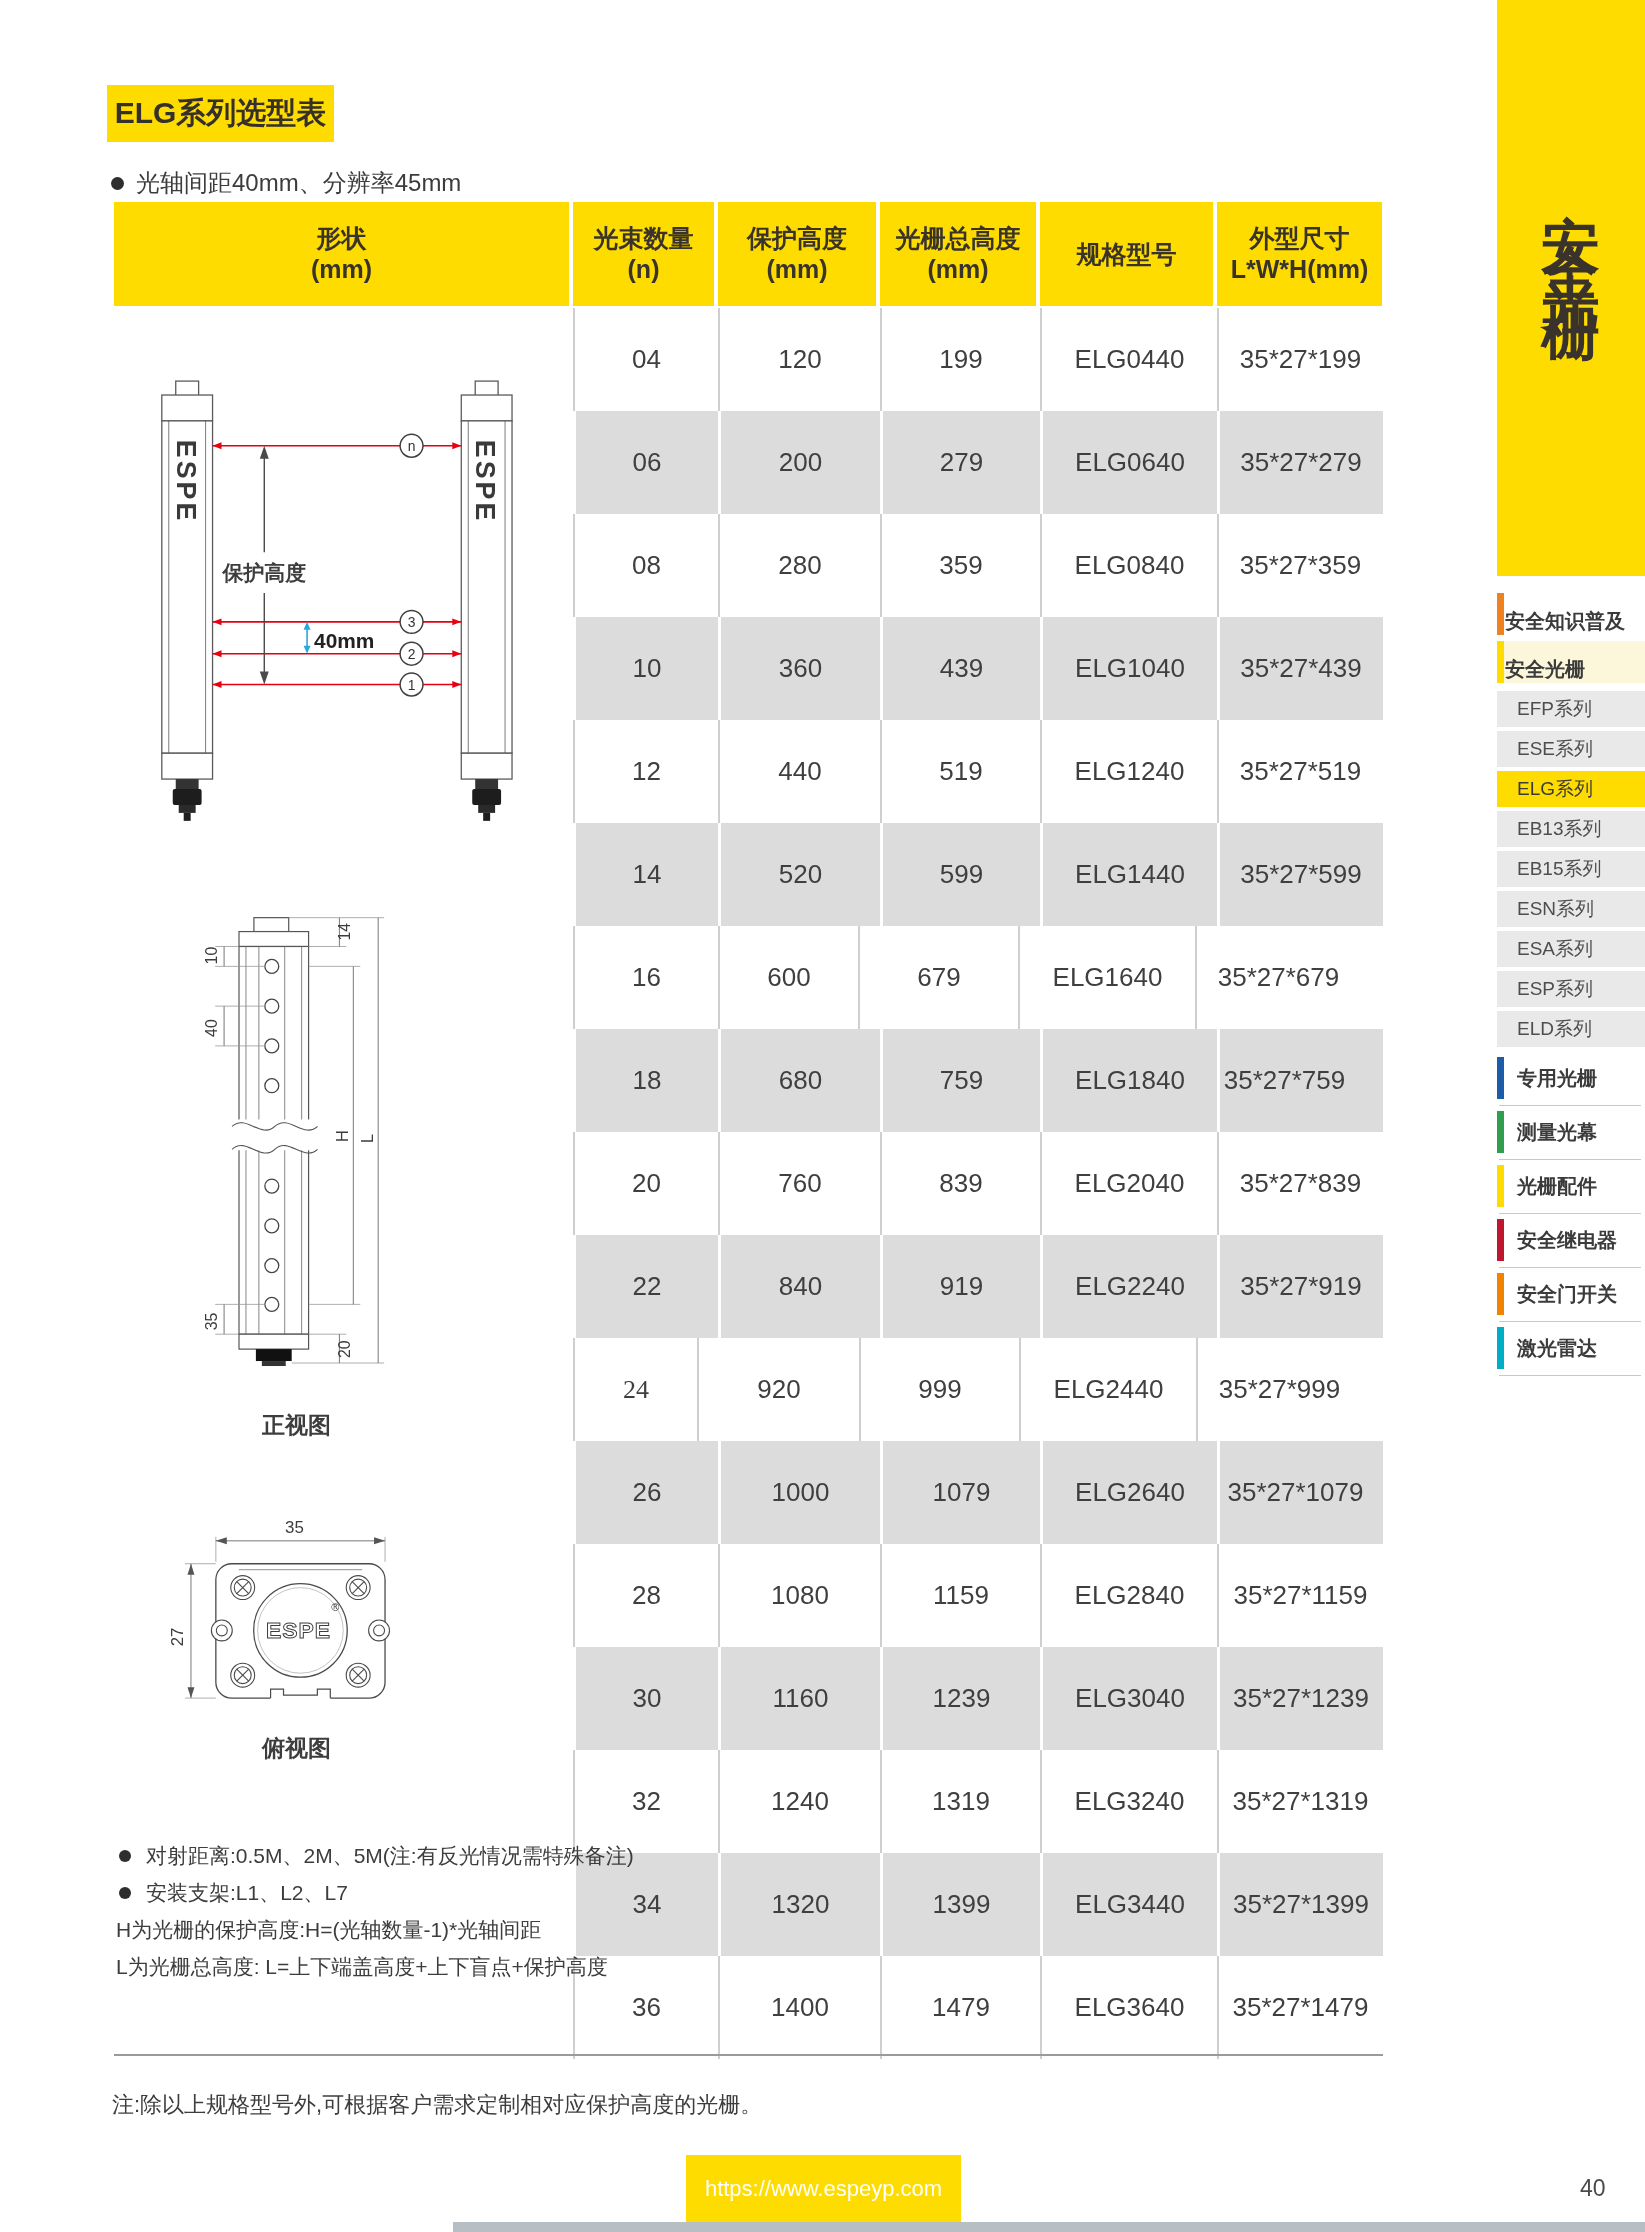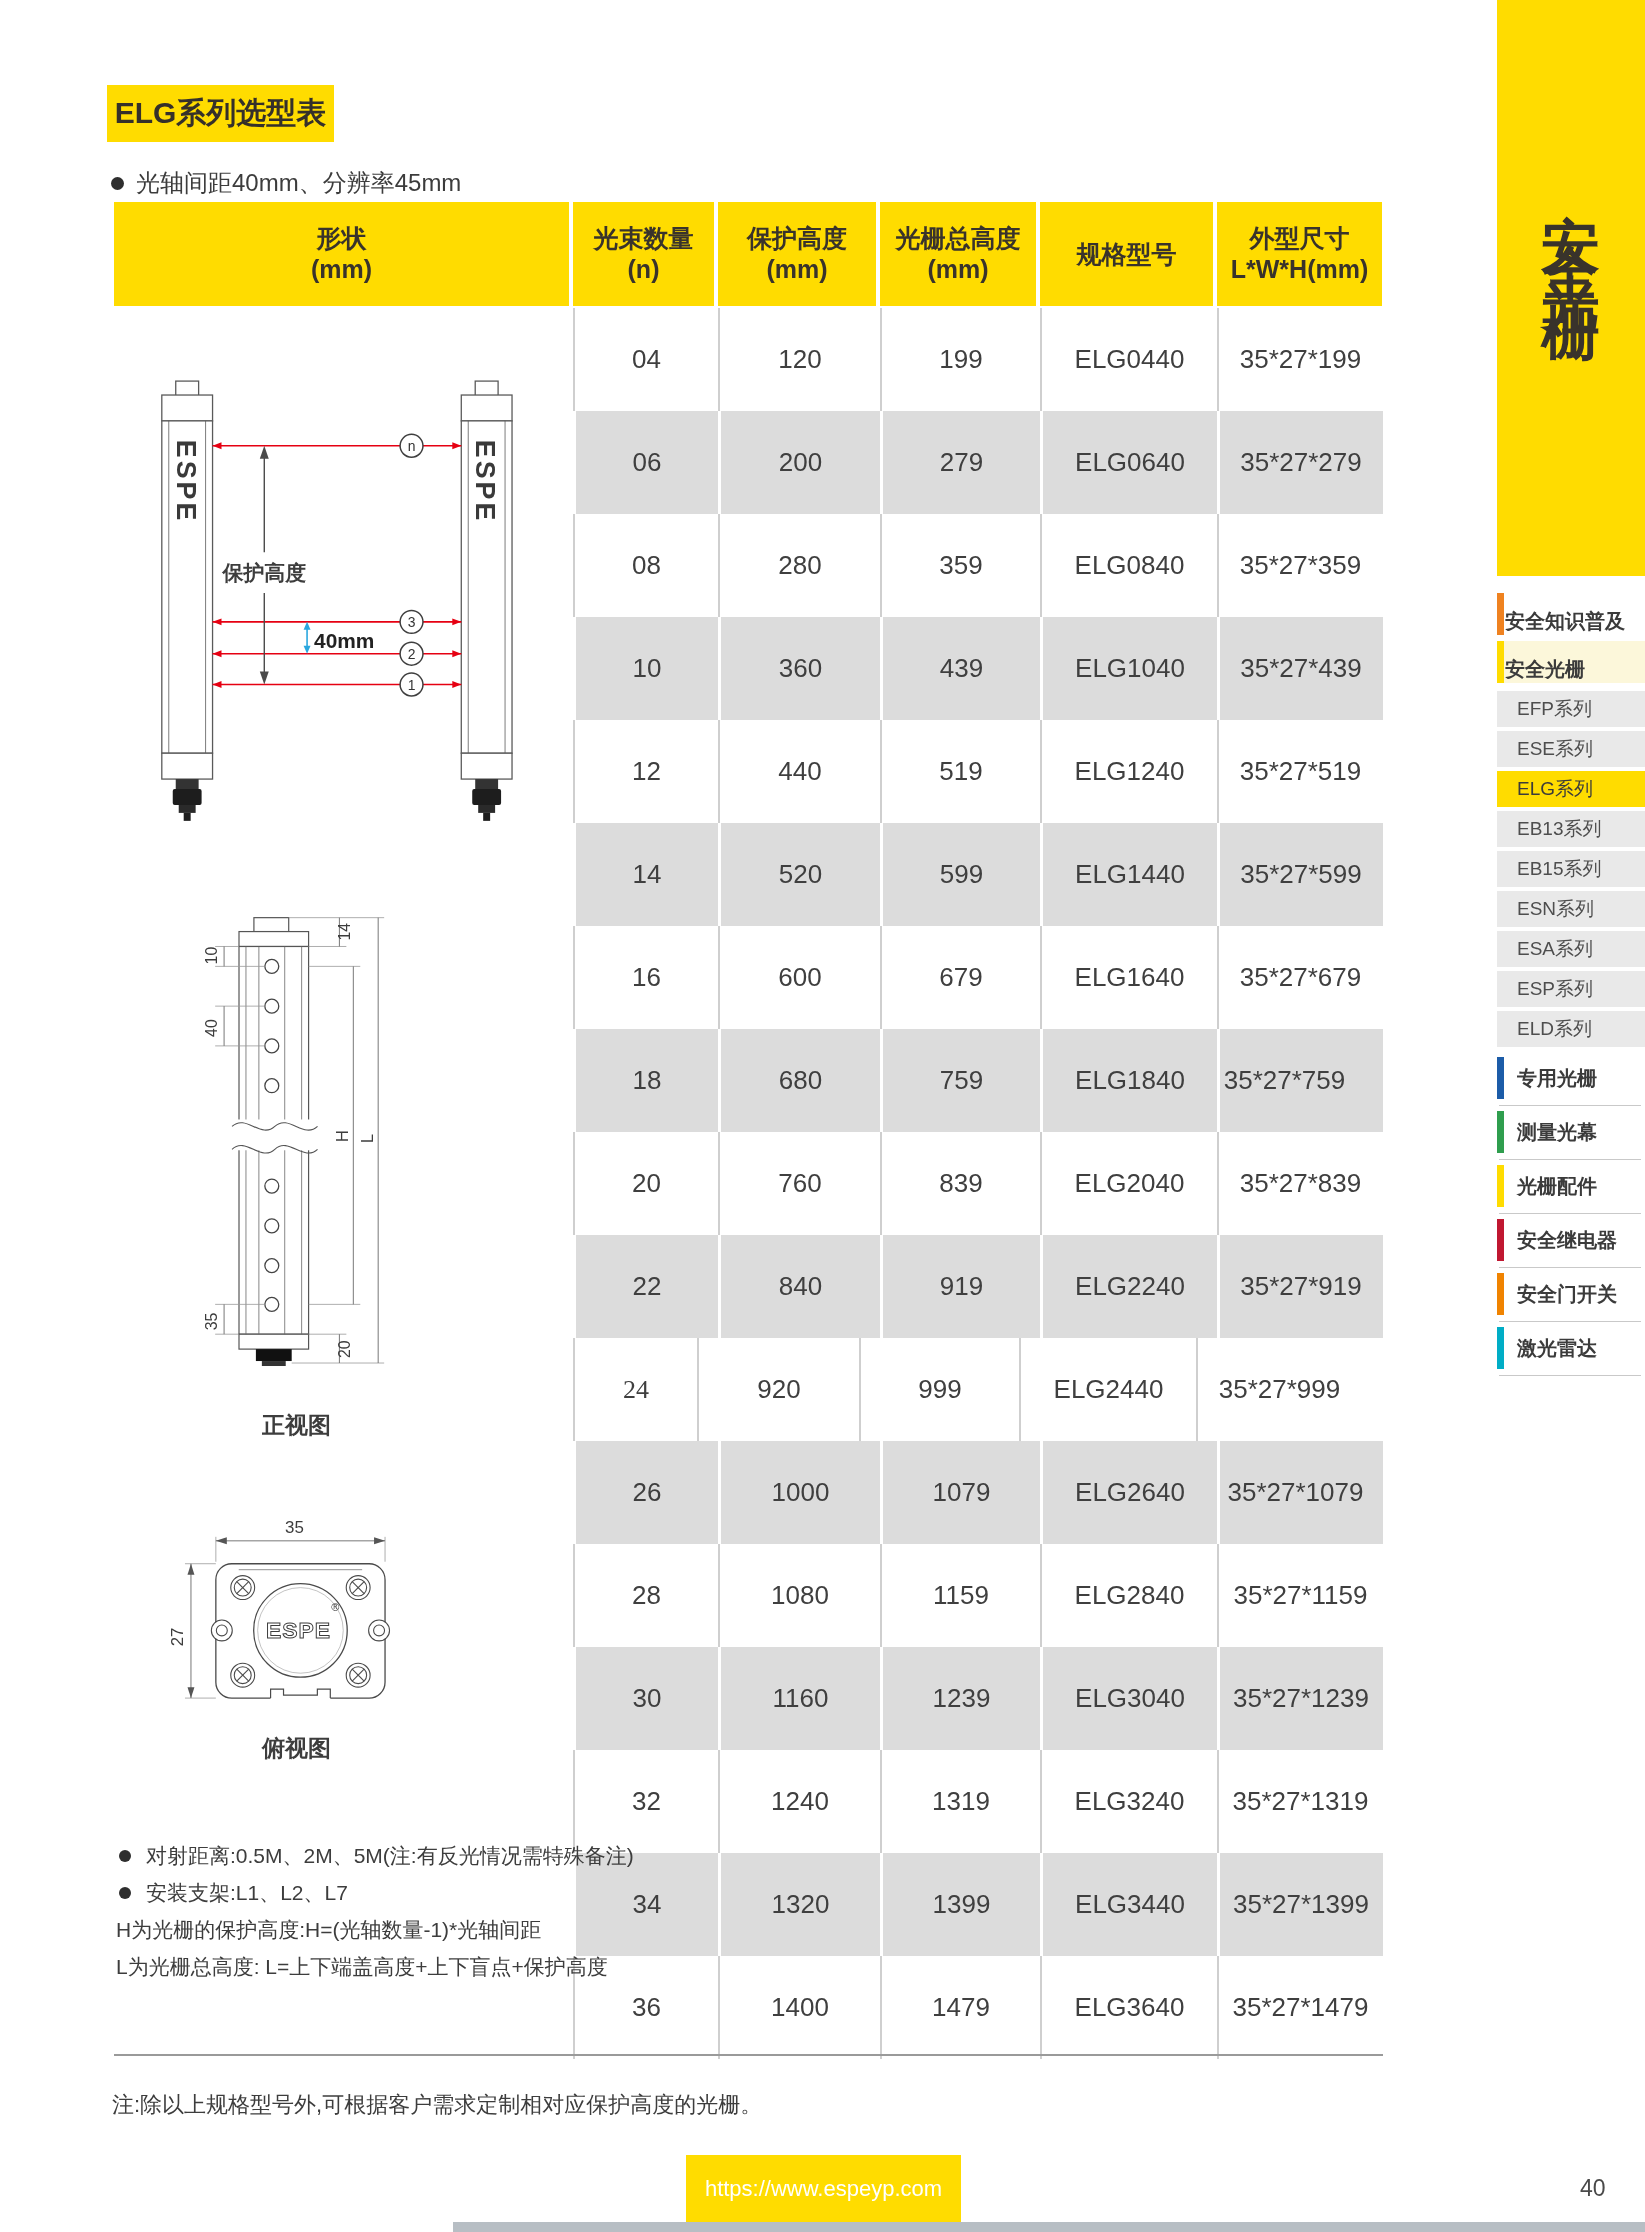--- a/index.html
+++ b/index.html
@@ -140,21 +140,21 @@
       </div>
       <div class="tr shaded" style="height: 103px;">
         <div class="td" style="width: 145px;">14</div>
         <div class="td" style="width: 162px;">520</div>
         <div class="td" style="width: 160px;">599</div>
         <div class="td" style="width: 177px;">ELG1440</div>
         <div class="td" style="width: 165px;">35*27*599</div>
       </div>
       <div class="tr" style="height: 103px;">
         <div class="td" style="width: 145px;">16</div>
-        <div class="td" style="width: 162px;">600</div>
+        <div class="td" style="width: 140px;">600</div>
         <div class="td" style="width: 160px;">679</div>
         <div class="td" style="width: 177px;">ELG1640</div>
         <div class="td" style="width: 165px;">35*27*679</div>
       </div>
       <div class="tr shaded" style="height: 103px;">
         <div class="td" style="width: 145px;">18</div>
         <div class="td" style="width: 162px;">680</div>
         <div class="td" style="width: 160px;">759</div>
         <div class="td" style="width: 177px;">ELG1840</div>
         <div class="td" style="width: 132px;">35*27*759</div>

